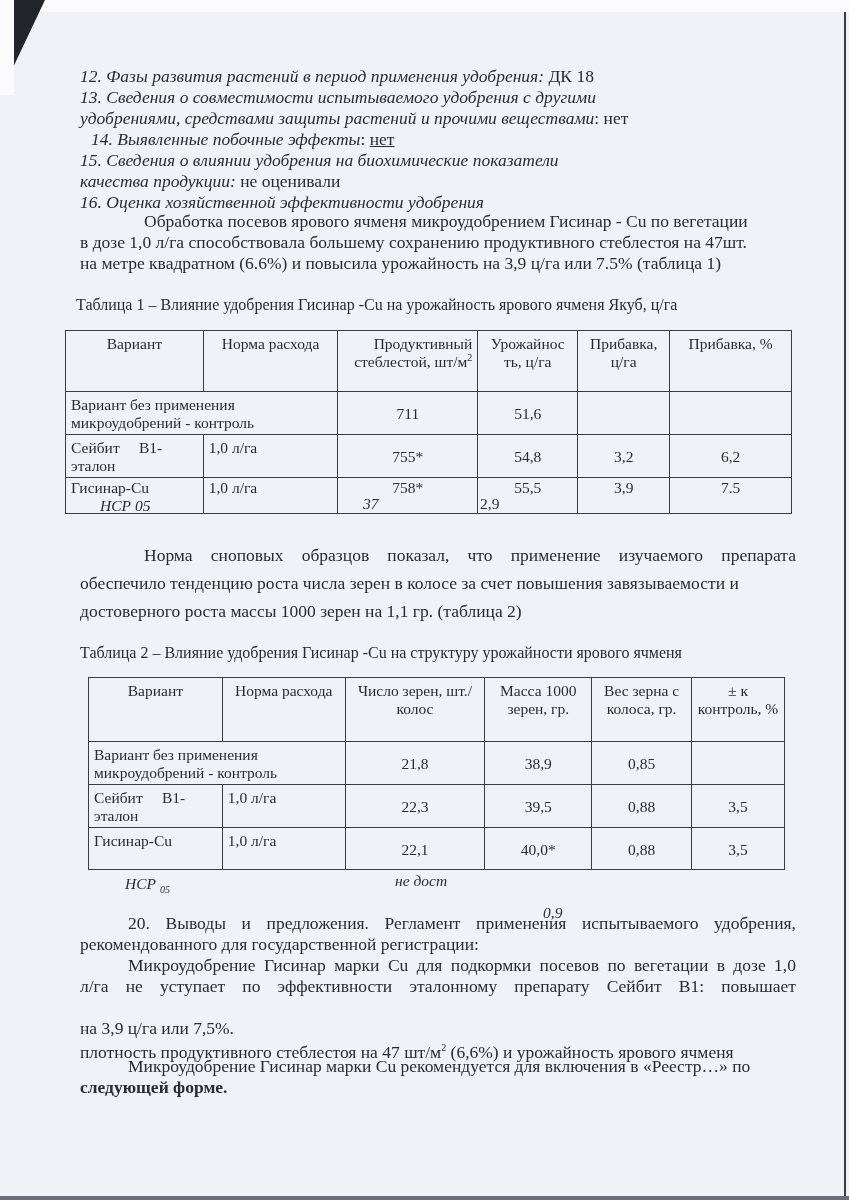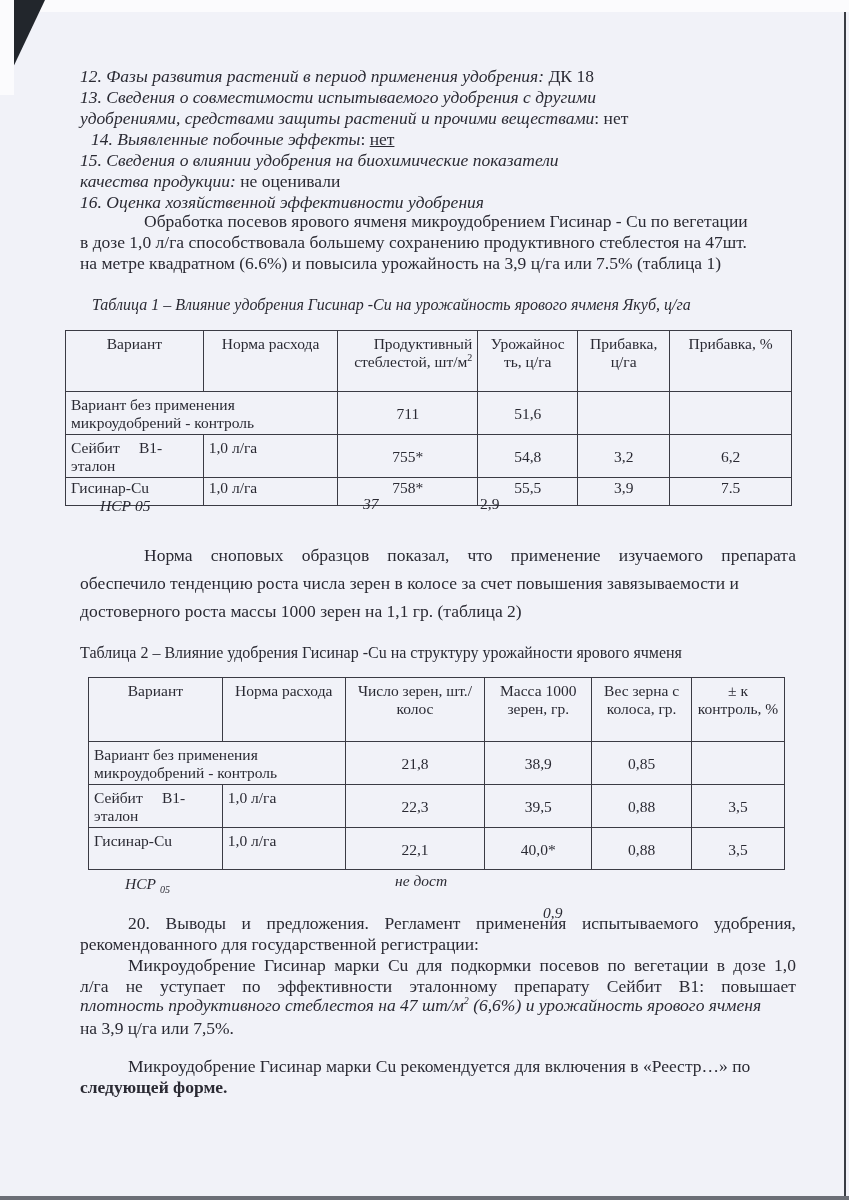--- a/index.html
+++ b/index.html
@@ -45,21 +45,21 @@
 <div class="line" style="left:80px;top:108px;"><span class="it">удобрениями, средствами защиты растений и прочими веществами</span><span>: нет</span></div>
 <div class="line" style="left:80px;top:129px;margin-left:11px;"><span class="it">14. Выявленные побочные эффекты</span><span>: </span><span class="u">нет</span></div>
 <div class="line it" style="left:80px;top:150px;">15. Сведения о влиянии удобрения на биохимические показатели</div>
 <div class="line" style="left:80px;top:171px;"><span class="it">качества продукции:</span><span> не оценивали</span></div>
 <div class="line it" style="left:80px;top:192px;">16. Оценка хозяйственной эффективности удобрения</div>
 
 <div class="line" style="left:144px;top:211px;">Обработка посевов ярового ячменя микроудобрением Гисинар - Cu по вегетации</div>
 <div class="line" style="left:80px;top:232px;">в дозе 1,0 л/га способствовала большему сохранению продуктивного стеблестоя на 47шт.</div>
 <div class="line" style="left:80px;top:253px;">на метре квадратном (6.6%) и повысила урожайность на 3,9 ц/га или 7.5% (таблица 1)</div>
 
-<div class="line" style="left:92px;top:295px;font-size:16px;font-style:italic;">Таблица 1 – Влияние удобрения  Гисинар -Cu на урожайность ярового ячменя Якуб, ц/га</div>
+<div class="line" style="left:76px;top:295px;font-size:16px;">Таблица 1 – Влияние удобрения  Гисинар -Cu на урожайность ярового ячменя Якуб, ц/га</div>
 
 <table class="t" style="left:65px;top:330px;width:727px;">
   <colgroup>
       <col style="width:138px">
       <col style="width:135px">
       <col style="width:140px">
       <col style="width:100px">
       <col style="width:92px">
       <col style="width:122px">
     </colgroup>
@@ -83,21 +83,21 @@
     <td style="white-space:pre-wrap;">Сейбит     В1- эталон</td>
     <td>1,0 л/га</td>
     <td class="mid">755*</td>
     <td class="mid">54,8</td>
     <td class="mid">3,2</td>
     <td class="mid">6,2</td>
   </tr>
   <tr style="height:22px;">
     <td style="padding-top:1px;padding-bottom:0;">Гисинар-Cu</td>
     <td style="padding-top:1px;padding-bottom:0;">1,0 л/га</td>
-    <td class="c" style="padding-top:1px;padding-bottom:8px;">758*</td>
+    <td class="c" style="padding-top:1px;padding-bottom:16px;">758*</td>
     <td class="c" style="padding-top:1px;padding-bottom:0;">55,5</td>
     <td class="c" style="padding-top:1px;padding-bottom:0;">3,9</td>
     <td class="c" style="padding-top:1px;padding-bottom:8px;">7.5</td>
   </tr>
 </tbody>
   </table>
 <div class="nsr" style="left:100px;top:497px;">НСР 05</div>
 <div class="nsr" style="left:363px;top:495px;">37</div>
 <div class="nsr" style="left:480px;top:495px;font-style:normal;">2,9</div>
 
@@ -151,16 +151,16 @@
 </tbody>
   </table>
 <div class="nsr" style="left:125px;top:875px;"><span>НСР</span> <sub>05</sub></div>
 <div class="nsr" style="left:395px;top:872px;">не дост</div>
 <div class="nsr" style="left:543px;top:904px;text-align:right;">0,9</div>
 
 <div class="line just" style="left:128px;top:913px;width:668px;">20. Выводы и предложения. Регламент применения испытываемого удобрения,</div>
 <div class="line" style="left:80px;top:934px;">рекомендованного для государственной регистрации:</div>
 <div class="line just" style="left:128px;top:955px;width:668px;">Микроудобрение Гисинар марки Cu для подкормки  посевов по вегетации в дозе 1,0</div>
 <div class="line just" style="left:80px;top:976px;width:716px;">л/га не уступает по эффективности эталонному препарату Сейбит В1: повышает</div>
-<div class="line" style="left:80px;top:995px;font-style:italic;"><span>плотность продуктивного стеблестоя на 47 шт/м</span><sup>2</sup><span> (6,6%)  и  урожайность ярового ячменя</span></div>
+<div class="line" style="left:80px;top:1042px;"><span>плотность продуктивного стеблестоя на 47 шт/м</span><sup>2</sup><span> (6,6%)  и  урожайность ярового ячменя</span></div>
 <div class="line" style="left:80px;top:1018px;">на  3,9 ц/га или 7,5%.</div>
 <div class="line" style="left:128px;top:1056px;">Микроудобрение Гисинар марки Cu рекомендуется для включения в «Реестр…» по</div>
 <div class="line" style="left:80px;top:1077px;font-weight:bold;">следующей форме.</div>
 
 </body></html>

